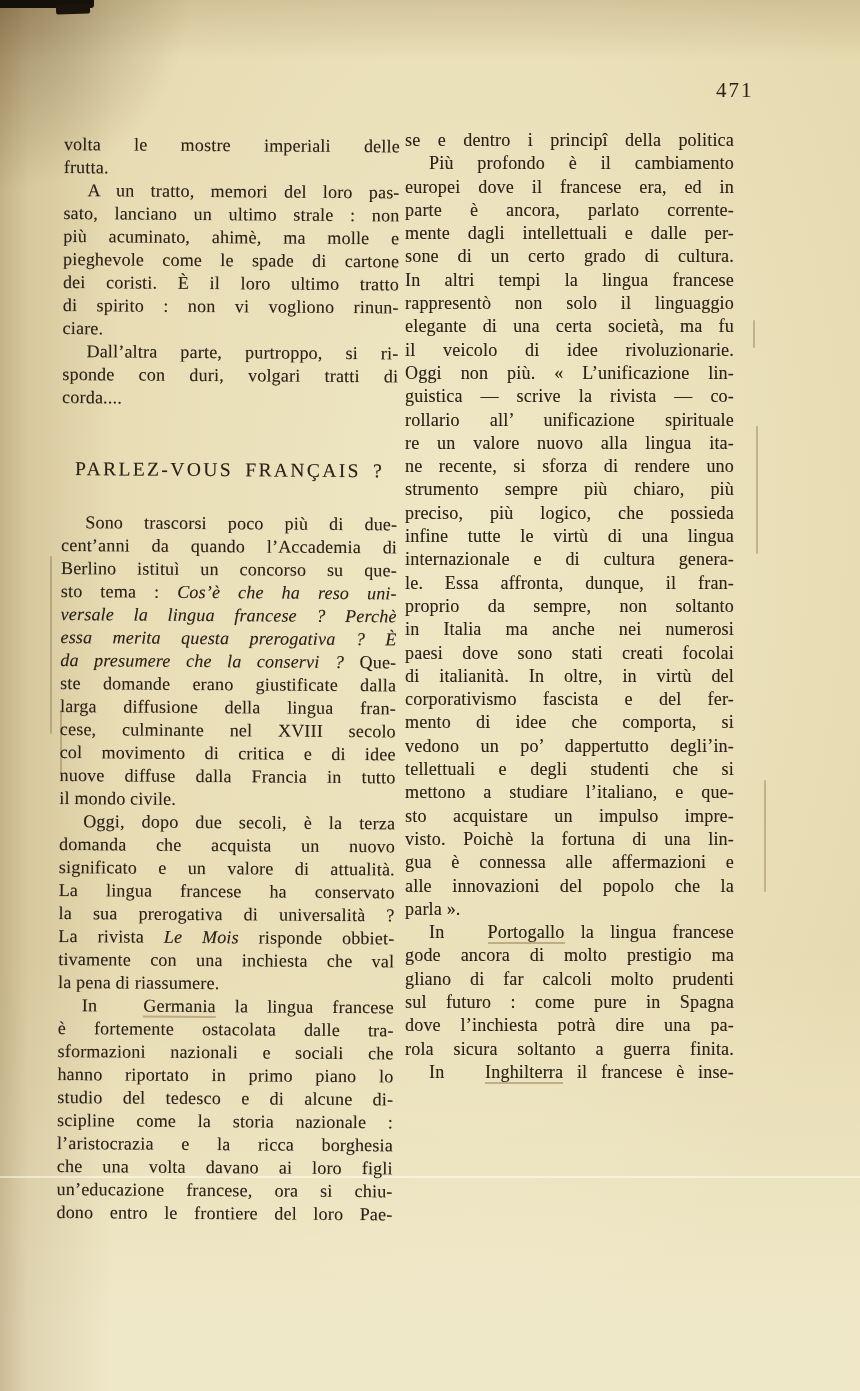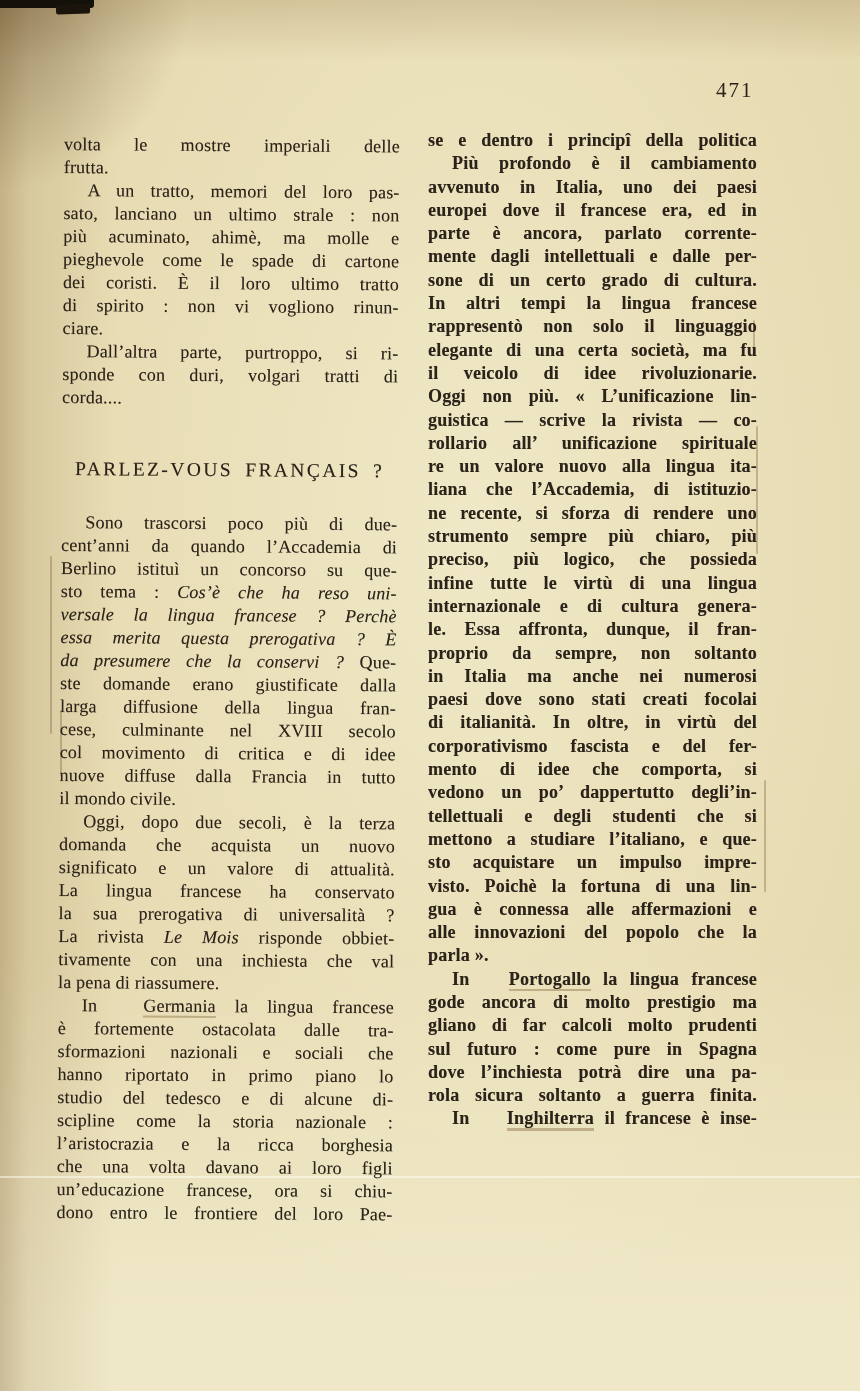--- a/index.html
+++ b/index.html
@@ -17,21 +17,21 @@
       linear-gradient(180deg, rgba(255,255,240,0) 68%, rgba(255,255,238,0.38) 95%),
       radial-gradient(ellipse at 55% 38%, rgba(255,255,234,0.38), rgba(255,255,234,0) 68%),
       #e6dab0;
   }
   .page-number{
     position:absolute;left:716px;top:78px;
     font-size:21px;letter-spacing:2px;text-align:right;
   }
   .column{position:absolute;}
   .column-left{left:64px;top:133px;width:336px;transform:rotate(0.4deg);transform-origin:top left;}
-  .column-right{left:428px;top:129px;width:329px;font-weight:bold;}
+  .column-right{left:405px;top:129px;width:329px;}
   .para{margin:0;}
   .line{
     text-align:justify;
     text-align-last:justify;
     height:23px;line-height:23px;
     font-size:18px;letter-spacing:0.2px;
     overflow:hidden;
     text-shadow:0.2px 0.2px 0 rgba(43,34,25,0.35);
   }
   .column-right .line{height:23.3px;line-height:23.3px;}
@@ -129,34 +129,32 @@
         <div class="line"><span>un’educazione francese, ora si chiu-</span></div>
         <div class="line"><span>dono entro le frontiere del loro Pae-</span></div>
       </div>
     </div>
   <div class="column column-right">
       <div class="para">
         <div class="line"><span>se e dentro i principî della politica</span></div>
       </div>
       <div class="para">
         <div class="line ind"><span>Più profondo è il cambiamento</span></div>
-        <div class="line"><span>avvenuto in Italia, uno dei paesi</span></div>
         <div class="line"><span>europei dove il francese era, ed in</span></div>
         <div class="line"><span>parte è ancora, parlato corrente-</span></div>
         <div class="line"><span>mente dagli intellettuali e dalle per-</span></div>
         <div class="line"><span>sone di un certo grado di cultura.</span></div>
         <div class="line"><span>In altri tempi la lingua francese</span></div>
         <div class="line"><span>rappresentò non solo il linguaggio</span></div>
         <div class="line"><span>elegante di una certa società, ma fu</span></div>
         <div class="line"><span>il veicolo di idee rivoluzionarie.</span></div>
         <div class="line"><span>Oggi non più. « L’unificazione lin-</span></div>
         <div class="line"><span>guistica — scrive la rivista — co-</span></div>
         <div class="line"><span>rollario all’ unificazione spirituale</span></div>
         <div class="line"><span>re un valore nuovo alla lingua ita-</span></div>
-        <div class="line"><span>liana che l’Accademia, di istituzio-</span></div>
         <div class="line"><span>ne recente, si sforza di rendere uno</span></div>
         <div class="line"><span>strumento sempre più chiaro, più</span></div>
         <div class="line"><span>preciso, più logico, che possieda</span></div>
         <div class="line"><span>infine tutte le virtù di una lingua</span></div>
         <div class="line"><span>internazionale e di cultura genera-</span></div>
         <div class="line"><span>le. Essa affronta, dunque, il fran-</span></div>
         <div class="line"><span>proprio da sempre, non soltanto</span></div>
         <div class="line"><span>in Italia ma anche nei numerosi</span></div>
         <div class="line"><span>paesi dove sono stati creati focolai</span></div>
         <div class="line"><span>di italianità. In oltre, in virtù del</span></div>

